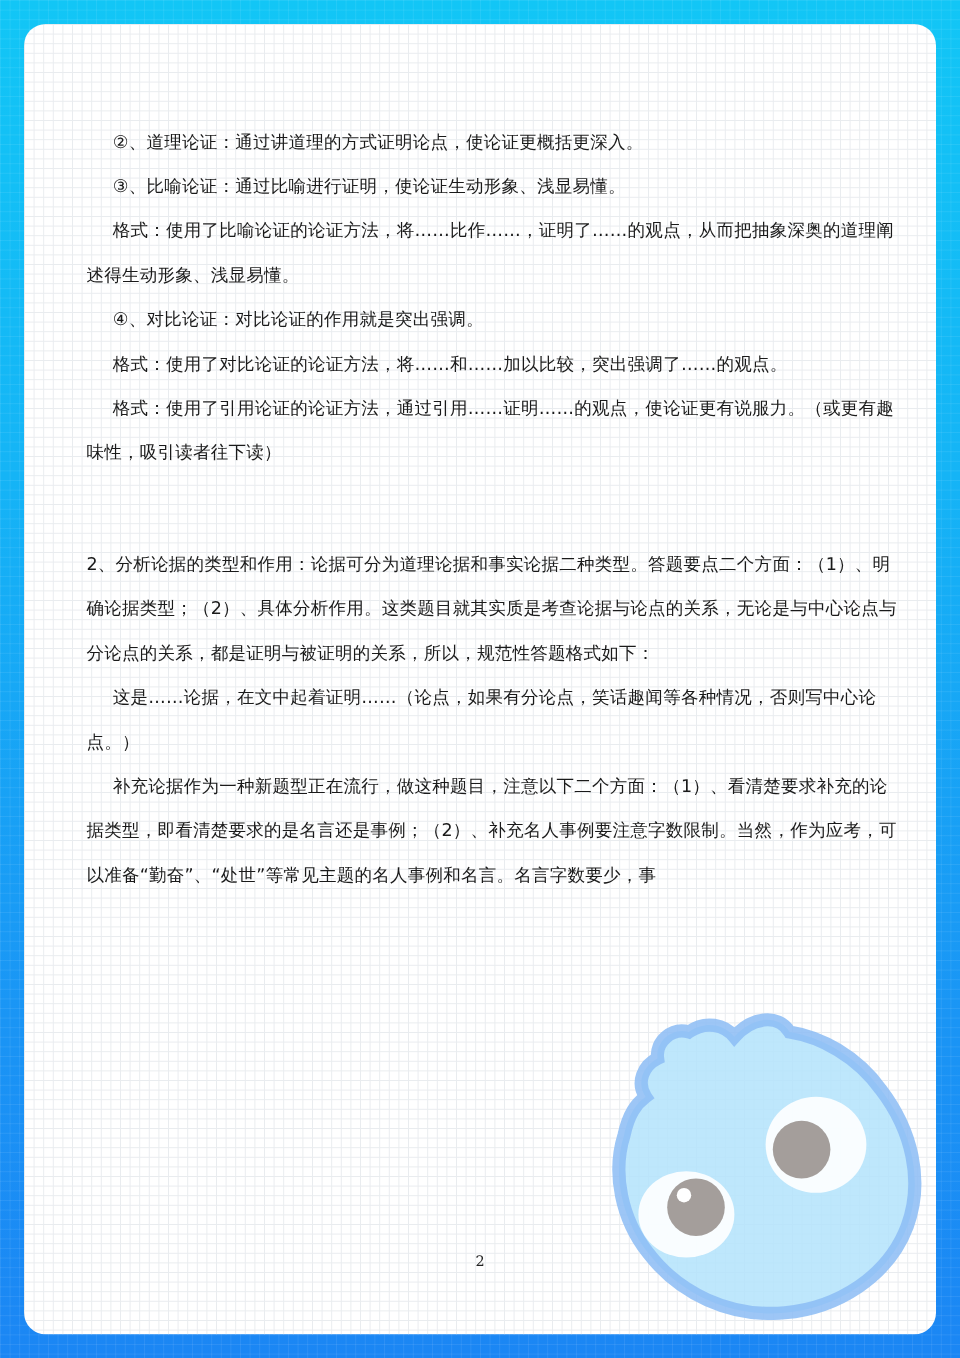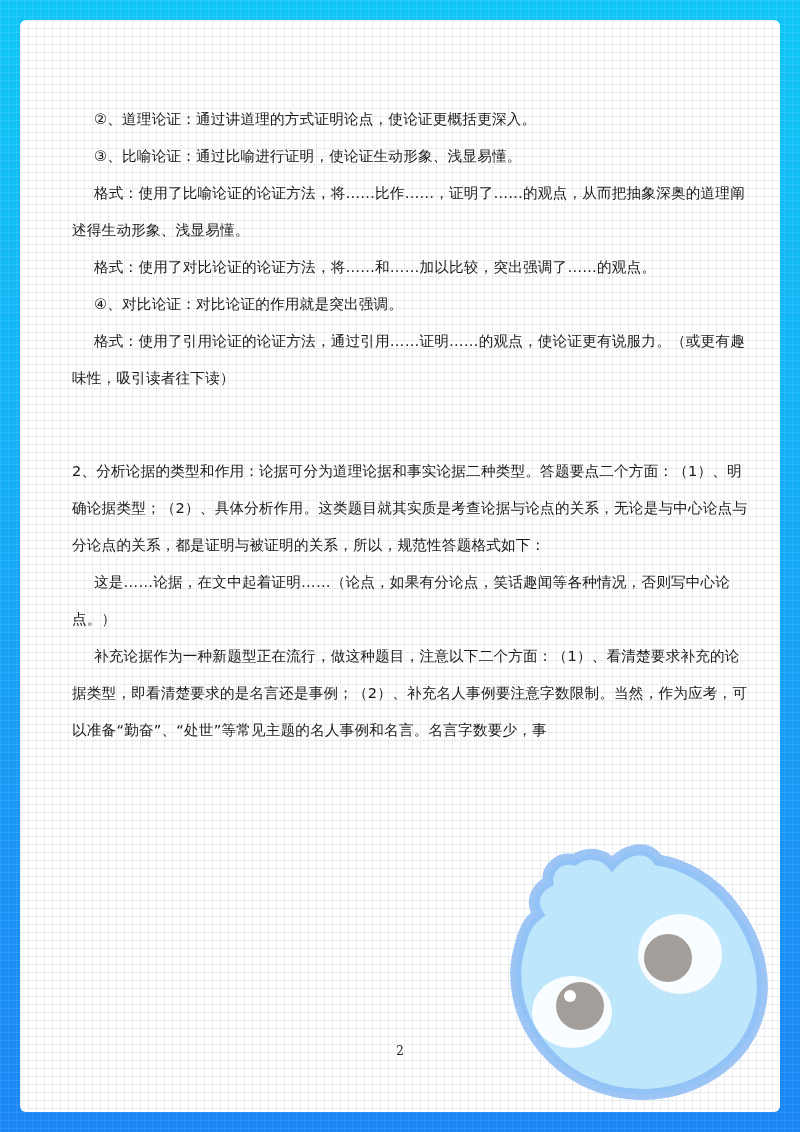--- a/index.html
+++ b/index.html
@@ -22,21 +22,21 @@
         linear-gradient(90deg, rgba(255,255,255,0.08) 1px, transparent 1px);
       background-size: 8px 8px;
       pointer-events: none;
     }
     .page-card {
       position: absolute;
       left: 20px;
       top: 20px;
       width: 760px;
       height: 1092px;
-      border-radius: 6px;
+      border-radius: 18px;
       background-color: #ffffff;
       background-image:
         linear-gradient(#e9ecef 1px, transparent 1px),
         linear-gradient(90deg, #e9ecef 1px, transparent 1px);
       background-size: 8px 8px;
       overflow: hidden;
     }
     .mascot {
       position: absolute;
       left: 488px;
@@ -90,22 +90,22 @@
     <ellipse cx="172" cy="126" rx="42" ry="40" fill="#ffffff" fill-opacity="0.9"></ellipse>
     <circle cx="160" cy="130" r="24" fill="#9a9490" fill-opacity="0.9"></circle>
   </svg>
 
   <div class="content">
     <p class="indent">②、道理论证：通过讲道理的方式证明论点，使论证更概括更深入。</p>
 
     <p class="indent">③、比喻论证：通过比喻进行证明，使论证生动形象、浅显易懂。</p>
     <p class="indent">格式：使用了比喻论证的论证方法，将……比作……，证明了……的观点，从而把抽象深奥的道理阐述得生动形象、浅显易懂。</p>
 
+    <p class="indent">④、对比论证：对比论证的作用就是突出强调。</p>
     <p class="indent">格式：使用了对比论证的论证方法，将……和……加以比较，突出强调了……的观点。</p>
-    <p class="indent">④、对比论证：对比论证的作用就是突出强调。</p>
 
     <p class="indent">格式：使用了引用论证的论证方法，通过引用……证明……的观点，使论证更有说服力。（或更有趣味性，吸引读者往下读）</p>
 
     <div class="gap"></div>
 
     <p>2、分析论据的类型和作用：论据可分为道理论据和事实论据二种类型。答题要点二个方面：（1）、明确论据类型；（2）、具体分析作用。这类题目就其实质是考查论据与论点的关系，无论是与中心论点与分论点的关系，都是证明与被证明的关系，所以，规范性答题格式如下：</p>
     <p class="indent">这是……论据，在文中起着证明……（论点，如果有分论点，笑话趣闻等各种情况，否则写中心论点。）</p>
     <p class="indent">补充论据作为一种新题型正在流行，做这种题目，注意以下二个方面：（1）、看清楚要求补充的论据类型，即看清楚要求的是名言还是事例；（2）、补充名人事例要注意字数限制。当然，作为应考，可以准备“勤奋”、“处世”等常见主题的名人事例和名言。名言字数要少，事</p>
   </div>
 

